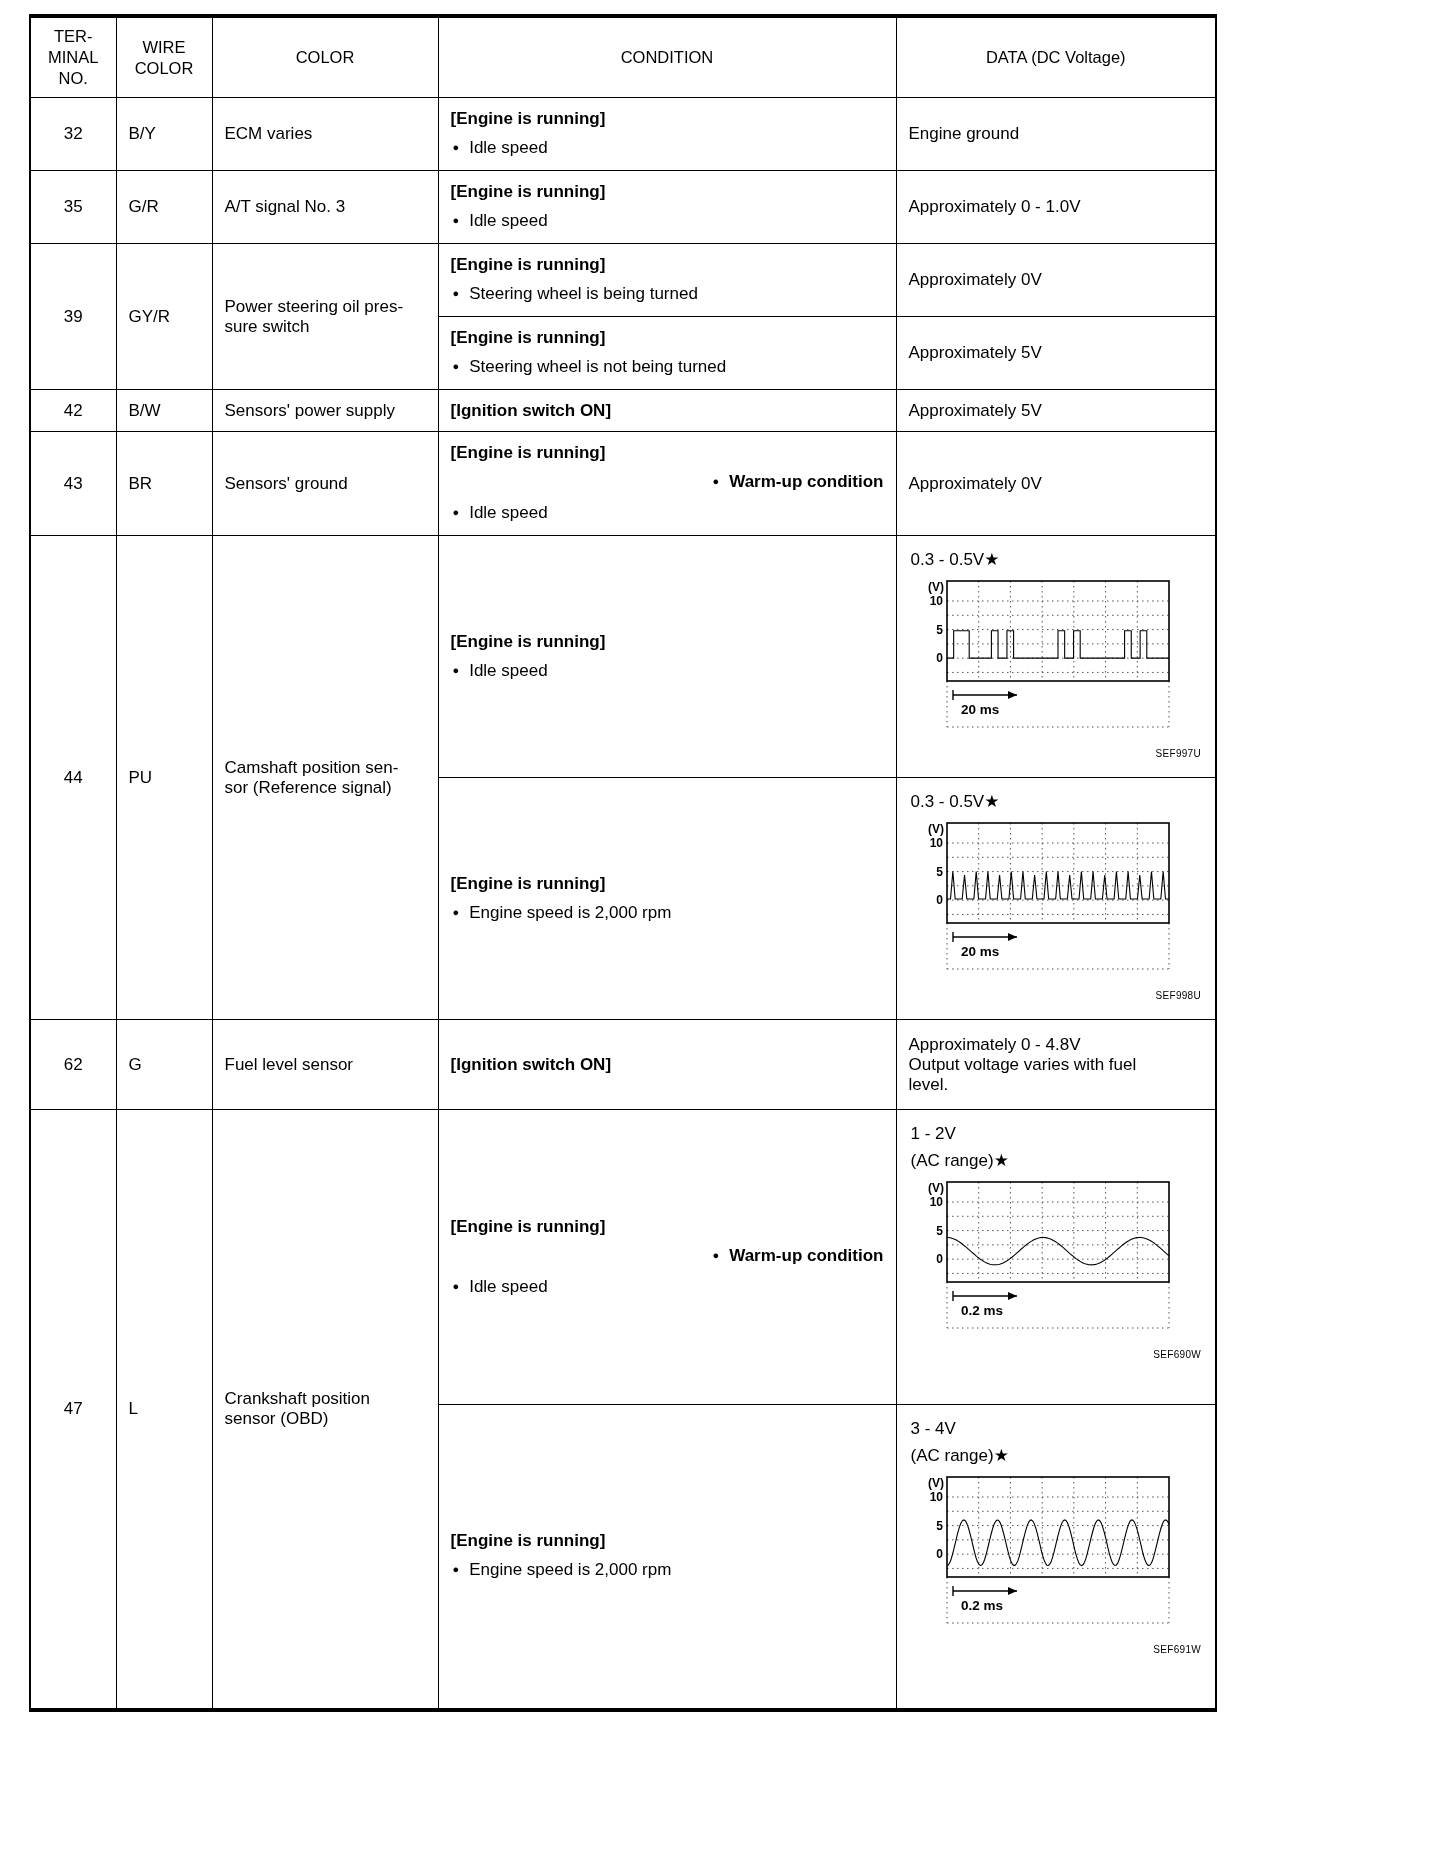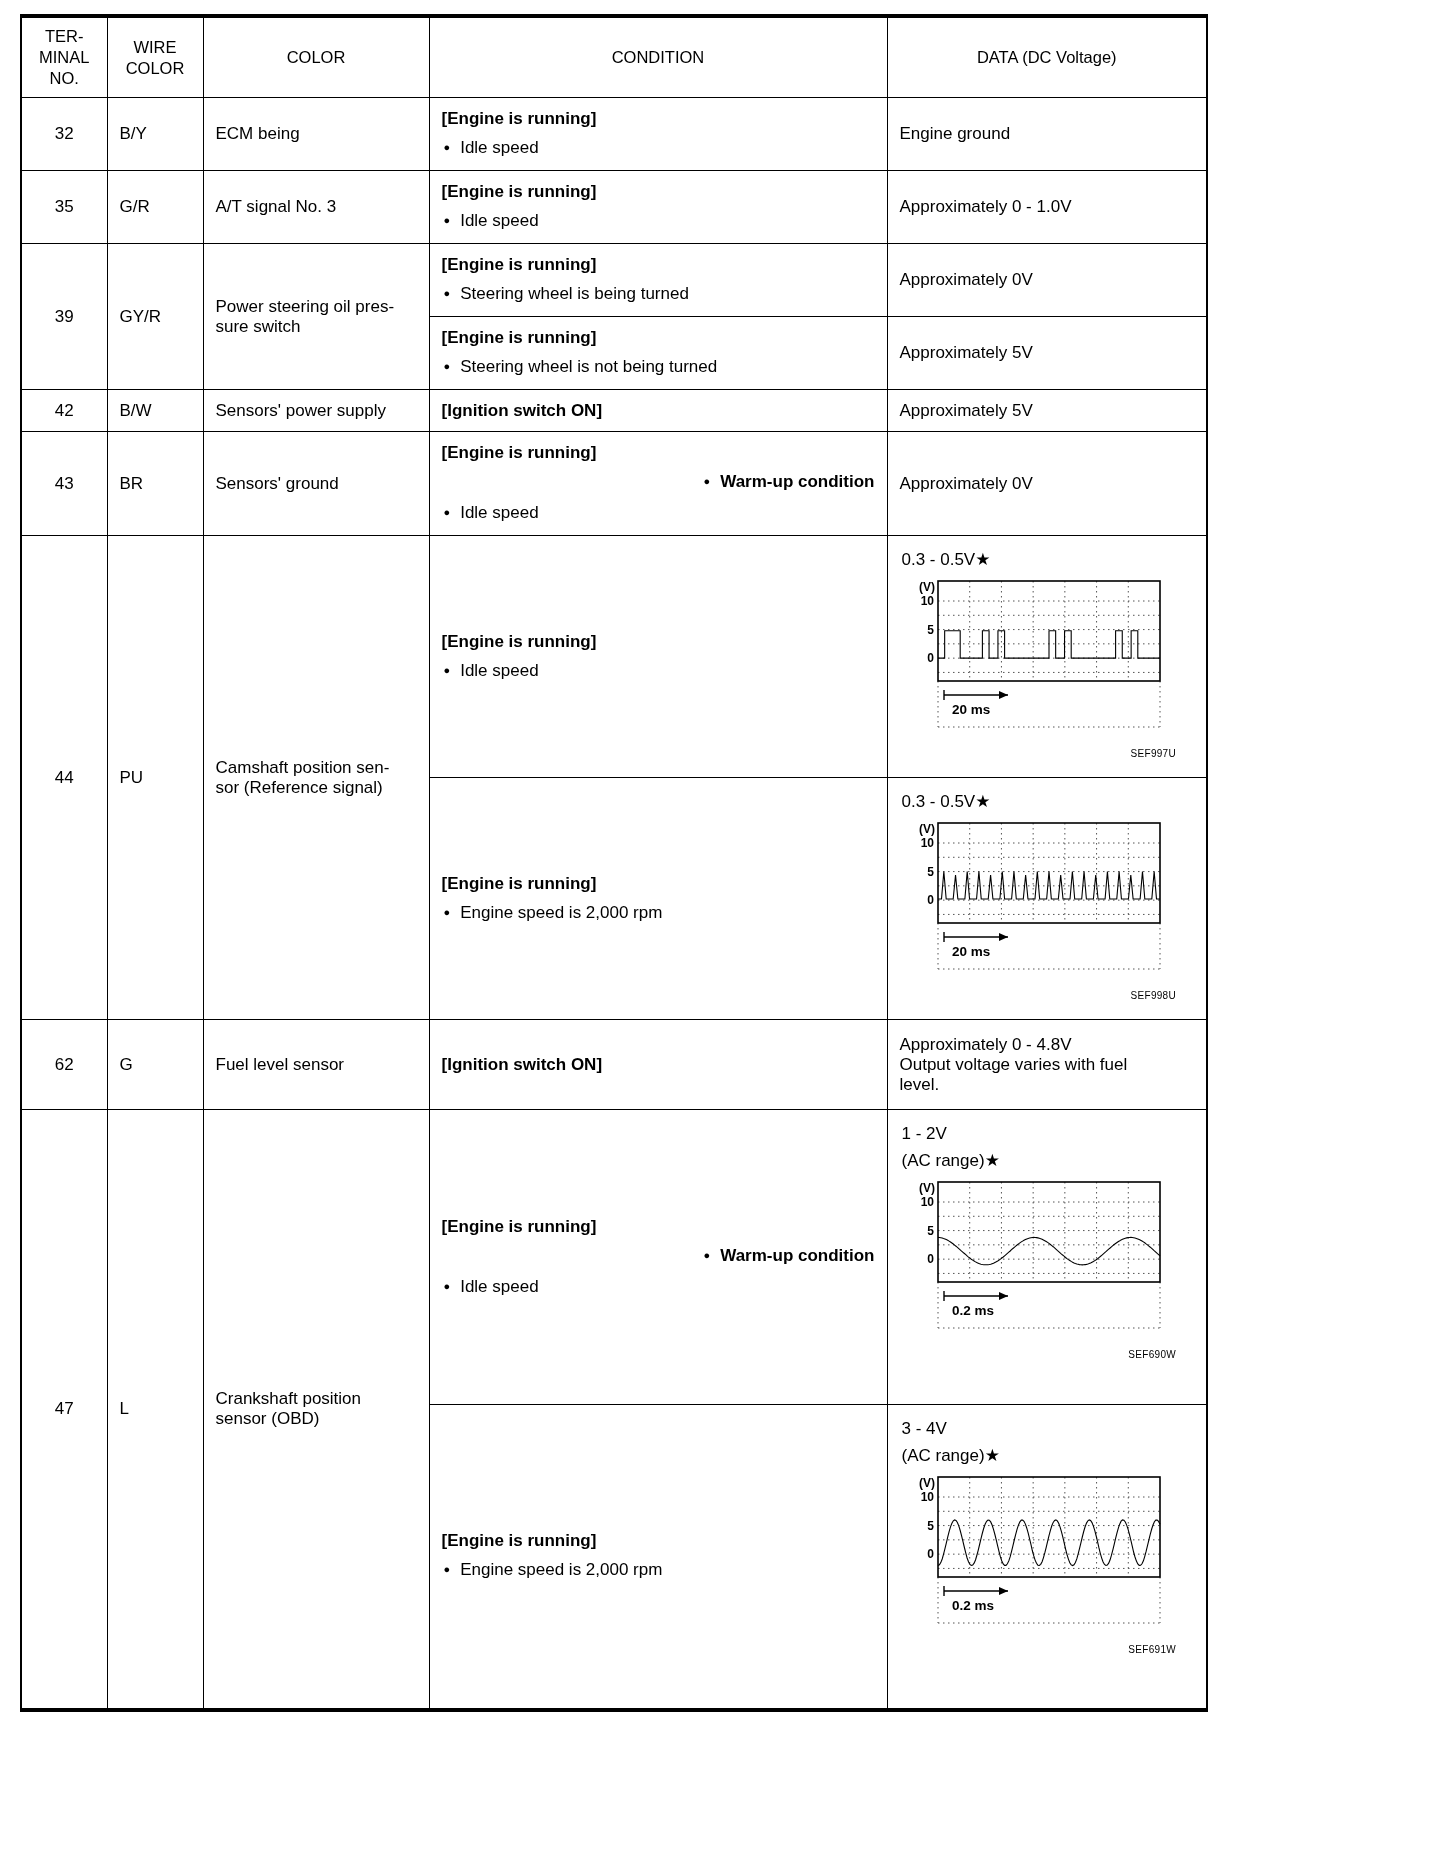--- a/index.html
+++ b/index.html
@@ -14,32 +14,33 @@
   .page { padding: 14px 0 0 20px; }
 
   table.spec {
     border-collapse: collapse;
     width: 1186px;
     table-layout: fixed;
     border-top: 4px solid #000;
     border-bottom: 4px solid #000;
     border-left: 2px solid #000;
     border-right: 2px solid #000;
+    margin-left: 9px;
   }
   td, th { border: 1px solid #000; padding: 6px 12px; font-size: 17px; vertical-align: middle; }
   th { font-weight: normal; text-align: center; font-size: 16.5px; padding: 8px 6px; line-height: 21px; }
   td.num { text-align: center; }
   .preline { white-space: pre-line; }
   .bold { font-weight: bold; text-align: right; }
 
   .cond-title { font-weight: bold; line-height: 29px; }
   .bullet { line-height: 29px; padding-left: 2px; }
   .bullet::before { content: "●"; font-size: 11px; margin-right: 10px; position: relative; top: -2px; }
 
-  td.chart-cell { vertical-align: top; padding: 8px 28px 4px 12px; }
+  td.chart-cell { vertical-align: top; padding: 8px 12px 4px 12px; }
   .val { font-size: 17px; line-height: 27px; white-space: pre-line; margin: 2px 0 2px 2px; }
   .scope { margin: 4px 0 0 4px; }
   .ref { text-align: right; font-size: 10px; margin-top: 10px; padding-right: 2px; letter-spacing: 0.3px; }
 
   tr.rh   { height: 80px; }
   tr.r70  { height: 70px; }
   tr.r72  { height: 72px; }
   tr.r40  { height: 40px; }
   tr.r96  { height: 96px; }
   tr.r242 { height: 242px; }
@@ -68,21 +69,21 @@
     <th class="preline">WIRE
 COLOR</th>
     <th>COLOR</th>
     <th>CONDITION</th>
     <th>DATA (DC Voltage)</th>
   </tr>
 
   <tr class="r70">
     <td class="num">32</td>
     <td>B/Y</td>
-    <td>ECM being</td>
+    <td>ECM varies</td>
     <td>
       <div class="cond-title">[Engine is running]</div>
       <div class="bullet">Idle speed</div>
     </td>
     <td>Engine ground</td>
   </tr>
 
   <tr class="r70">
     <td class="num">35</td>
     <td>G/R</td>

